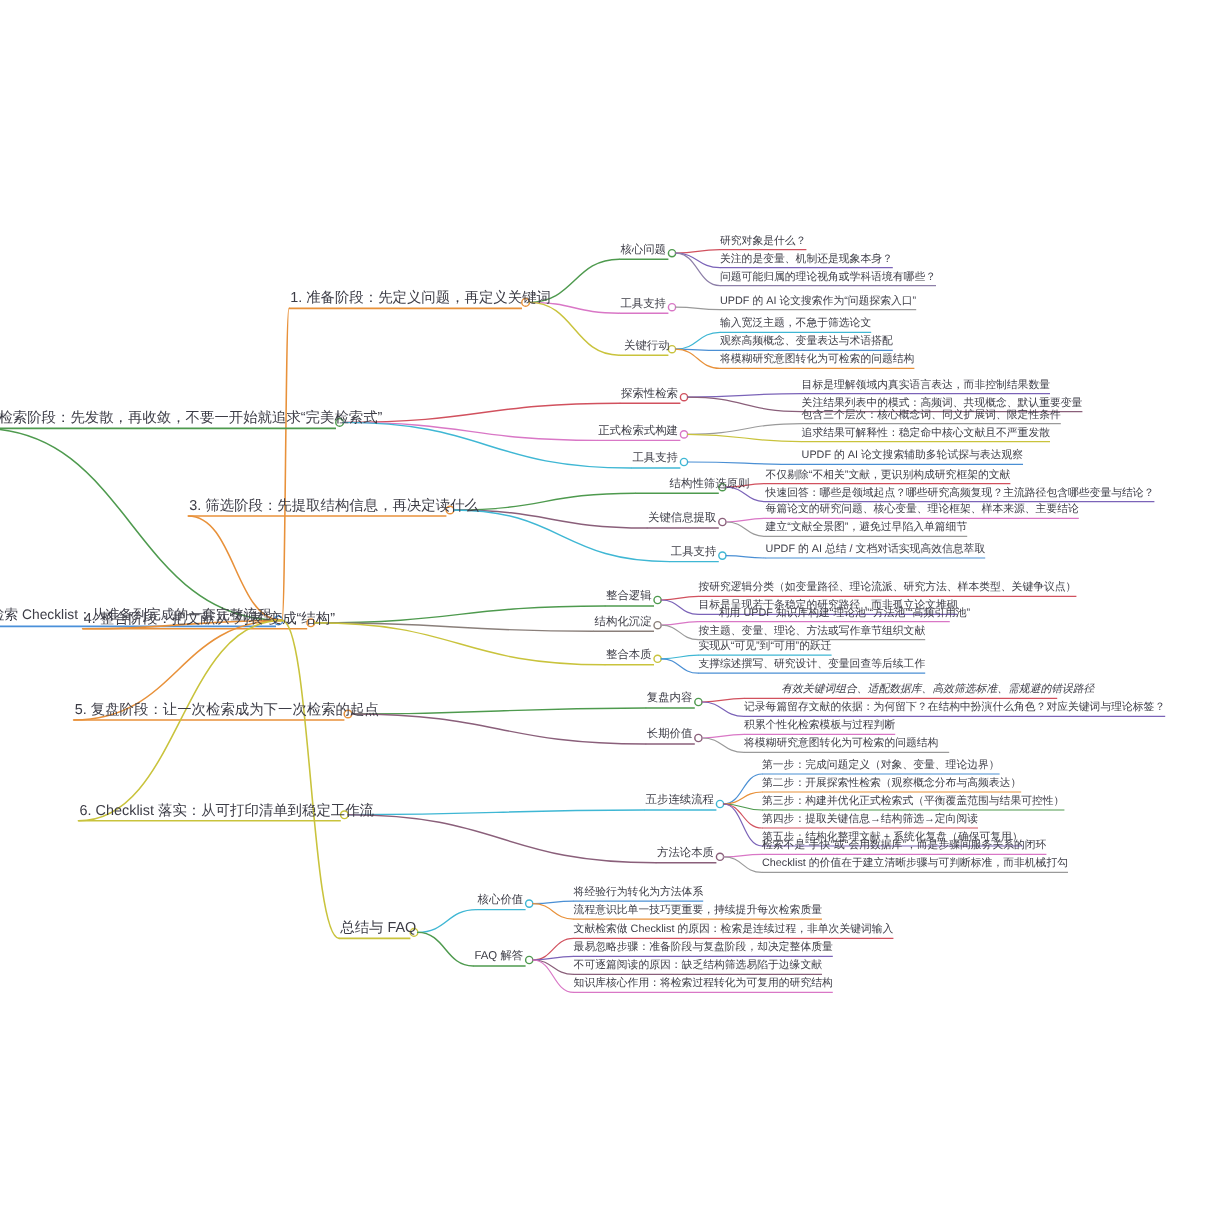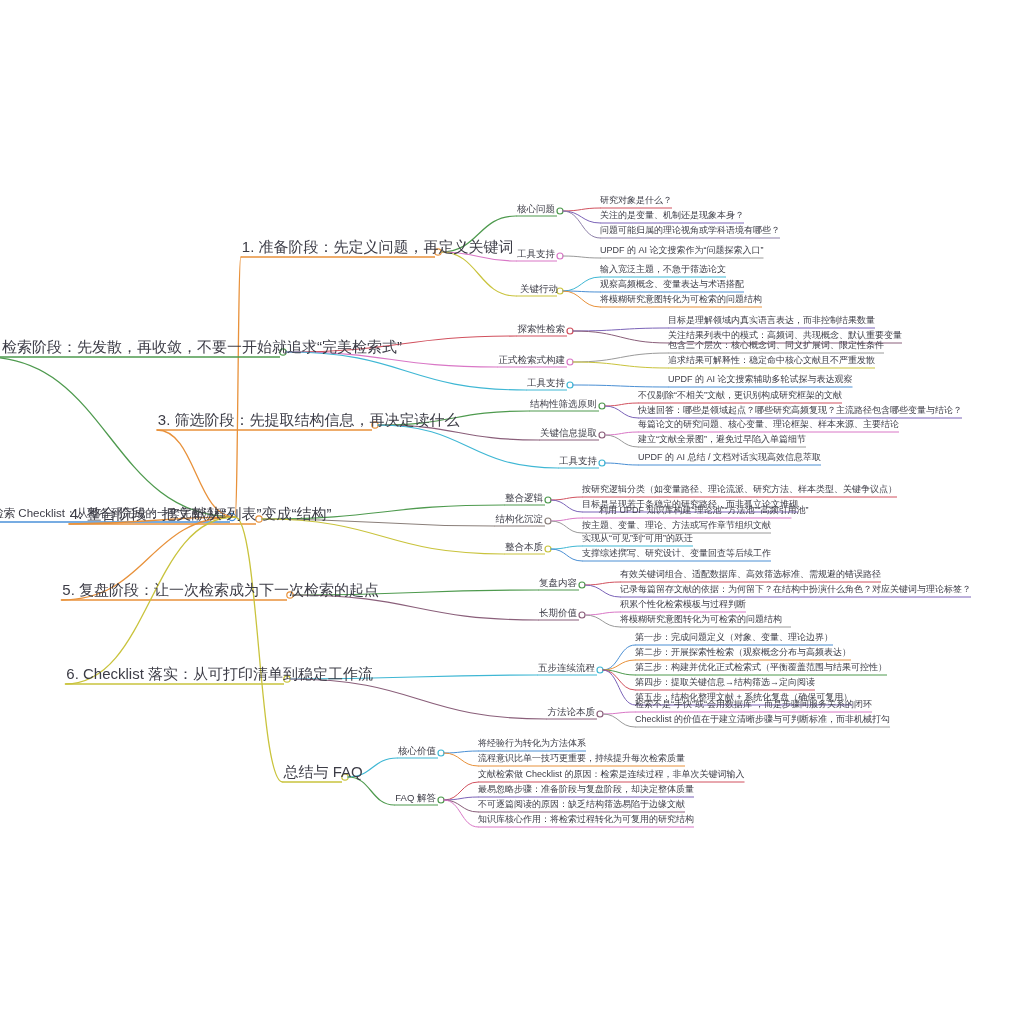--- a/index.html
+++ b/index.html
@@ -4,21 +4,21 @@
 <style>
   html,body{margin:0;padding:0;background:#ffffff;}
   body{width:1024px;height:1024px;overflow:hidden;
        font-family:"Liberation Sans","DejaVu Sans",sans-serif;}
   #map{position:absolute;left:0;top:0;width:1024px;height:1024px;}
   svg{position:absolute;left:0;top:0;width:1024px;height:1024px;}
   .nodeLabel{position:absolute;white-space:nowrap;color:#3c3c46;
              line-height:1;transform:translateY(-100%);
              padding-bottom:2px;}
   .root-label{font-size:11.5px;}
-  .lvl1-label{font-size:15px;}
+  .lvl1-label{font-size:12px;}
   .lvl2-label{font-size:9.5px;}
   .lvl3-label{font-size:9px;}
 </style>
 </head>
 <body>
 
 <div id="map">
   <svg id="edges" viewBox="0 0 1024 1024" xmlns="http://www.w3.org/2000/svg">
       <path d="M -31.859375 522 L 230 522" fill="none" stroke="#4a90d9" stroke-width="1.4"></path>
       <circle cx="232" cy="517" r="3.6" fill="#ffffff" stroke="#4a90d9" stroke-width="1.2"></circle>
@@ -194,41 +194,41 @@
       <div class="nodeLabel lvl1-label" style="left: -14.6719px; top: 356px;">2. 检索阶段：先发散，再收敛，不要一开始就追求“完美检索式”</div>
       <div class="nodeLabel lvl2-label" style="left: 517.5px; top: 335px;">探索性检索</div>
       <div class="nodeLabel lvl3-label" style="left: 668px; top: 327px;">目标是理解领域内真实语言表达，而非控制结果数量</div>
       <div class="nodeLabel lvl3-label" style="left: 668px; top: 342px;">关注结果列表中的模式：高频词、共现概念、默认重要变量</div>
       <div class="nodeLabel lvl2-label" style="left: 498.5px; top: 366px;">正式检索式构建</div>
       <div class="nodeLabel lvl3-label" style="left: 668px; top: 352px;">包含三个层次：核心概念词、同义扩展词、限定性条件</div>
       <div class="nodeLabel lvl3-label" style="left: 668px; top: 367px;">追求结果可解释性：稳定命中核心文献且不严重发散</div>
       <div class="nodeLabel lvl2-label" style="left: 527px; top: 389px;">工具支持</div>
       <div class="nodeLabel lvl3-label" style="left: 668px; top: 386px;">UPDF 的 AI 论文搜索辅助多轮试探与表达观察</div>
       <div class="nodeLabel lvl1-label" style="left: 157.812px; top: 429px;">3. 筛选阶段：先提取结构信息，再决定读什么</div>
-      <div class="nodeLabel lvl2-label" style="left: 530px; top: 410px;">结构性筛选原则</div>
+      <div class="nodeLabel lvl2-label" style="left: 558px; top: 410px;">结构性筛选原则</div>
       <div class="nodeLabel lvl3-label" style="left: 638px; top: 402px;">不仅剔除“不相关”文献，更识别构成研究框架的文献</div>
       <div class="nodeLabel lvl3-label" style="left: 638px; top: 417px;">快速回答：哪些是领域起点？哪些研究高频复现？主流路径包含哪些变量与结论？</div>
       <div class="nodeLabel lvl2-label" style="left: 540px; top: 439px;">关键信息提取</div>
       <div class="nodeLabel lvl3-label" style="left: 638px; top: 431px;">每篇论文的研究问题、核心变量、理论框架、样本来源、主要结论</div>
       <div class="nodeLabel lvl3-label" style="left: 638px; top: 446px;">建立“文献全景图”，避免过早陷入单篇细节</div>
       <div class="nodeLabel lvl2-label" style="left: 559px; top: 467px;">工具支持</div>
       <div class="nodeLabel lvl3-label" style="left: 638px; top: 464px;">UPDF 的 AI 总结 / 文档对话实现高效信息萃取</div>
       <div class="nodeLabel lvl1-label" style="left: 69.8281px; top: 523px;">4. 整合阶段：把文献从“列表”变成“结构”</div>
       <div class="nodeLabel lvl2-label" style="left: 505px; top: 504px;">整合逻辑</div>
       <div class="nodeLabel lvl3-label" style="left: 582px; top: 496px;">按研究逻辑分类（如变量路径、理论流派、研究方法、样本类型、关键争议点）</div>
       <div class="nodeLabel lvl3-label" style="left: 582px; top: 511px;">目标是呈现若干条稳定的研究路径，而非孤立论文堆砌</div>
       <div class="nodeLabel lvl2-label" style="left: 495.5px; top: 525px;">结构化沉淀</div>
       <div class="nodeLabel lvl3-label" style="left: 582px; top: 517px; margin-left: 17px;">利用 UPDF 知识库构建“理论池”“方法池”“高频引用池”</div>
       <div class="nodeLabel lvl3-label" style="left: 582px; top: 532px;">按主题、变量、理论、方法或写作章节组织文献</div>
       <div class="nodeLabel lvl2-label" style="left: 505px; top: 553px;">整合本质</div>
       <div class="nodeLabel lvl3-label" style="left: 582px; top: 545px;">实现从“可见”到“可用”的跃迁</div>
       <div class="nodeLabel lvl3-label" style="left: 582px; top: 560px;">支撑综述撰写、研究设计、变量回查等后续工作</div>
       <div class="nodeLabel lvl1-label" style="left: 62.3125px; top: 599px;">5. 复盘阶段：让一次检索成为下一次检索的起点</div>
       <div class="nodeLabel lvl2-label" style="left: 539px; top: 589px;">复盘内容</div>
-      <div class="nodeLabel lvl3-label" style="left: 620px; top: 581px;">有效关键词组合、适配数据库、高效筛选标准、需规避的错误路径</div>
+      <div class="nodeLabel lvl3-label" style="left: 651px; top: 581px; font-style: italic;">有效关键词组合、适配数据库、高效筛选标准、需规避的错误路径</div>
       <div class="nodeLabel lvl3-label" style="left: 620px; top: 596px;">记录每篇留存文献的依据：为何留下？在结构中扮演什么角色？对应关键词与理论标签？</div>
       <div class="nodeLabel lvl2-label" style="left: 539px; top: 619px;">长期价值</div>
       <div class="nodeLabel lvl3-label" style="left: 620px; top: 611px;">积累个性化检索模板与过程判断</div>
       <div class="nodeLabel lvl3-label" style="left: 620px; top: 626px;">将模糊研究意图转化为可检索的问题结构</div>
       <div class="nodeLabel lvl1-label" style="left: 66.3125px; top: 683px;">6. Checklist 落实：从可打印清单到稳定工作流</div>
       <div class="nodeLabel lvl2-label" style="left: 538px; top: 674px;">五步连续流程</div>
       <div class="nodeLabel lvl3-label" style="left: 635px; top: 644px;">第一步：完成问题定义（对象、变量、理论边界）</div>
       <div class="nodeLabel lvl3-label" style="left: 635px; top: 659px;">第二步：开展探索性检索（观察概念分布与高频表达）</div>
       <div class="nodeLabel lvl3-label" style="left: 635px; top: 674px;">第三步：构建并优化正式检索式（平衡覆盖范围与结果可控性）</div>
       <div class="nodeLabel lvl3-label" style="left: 635px; top: 689px;">第四步：提取关键信息→结构筛选→定向阅读</div>

